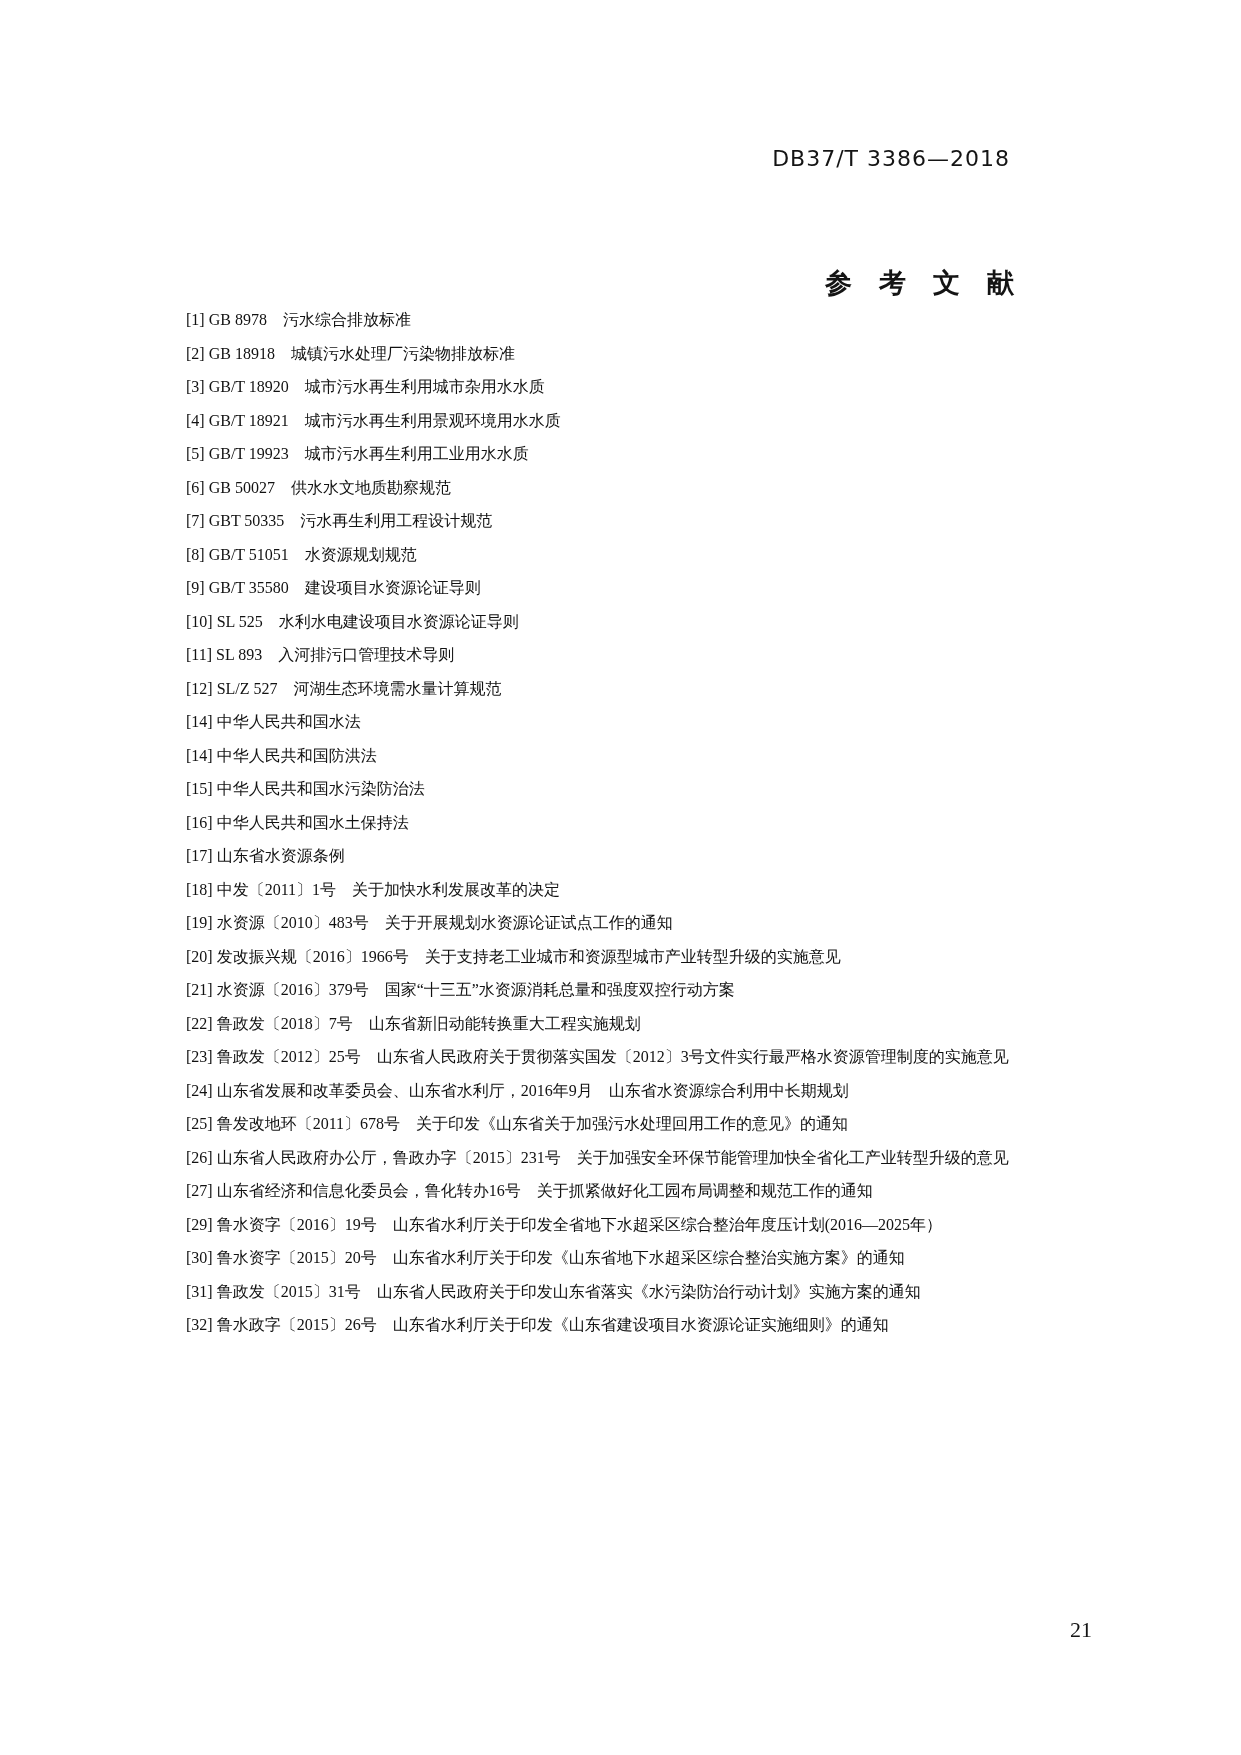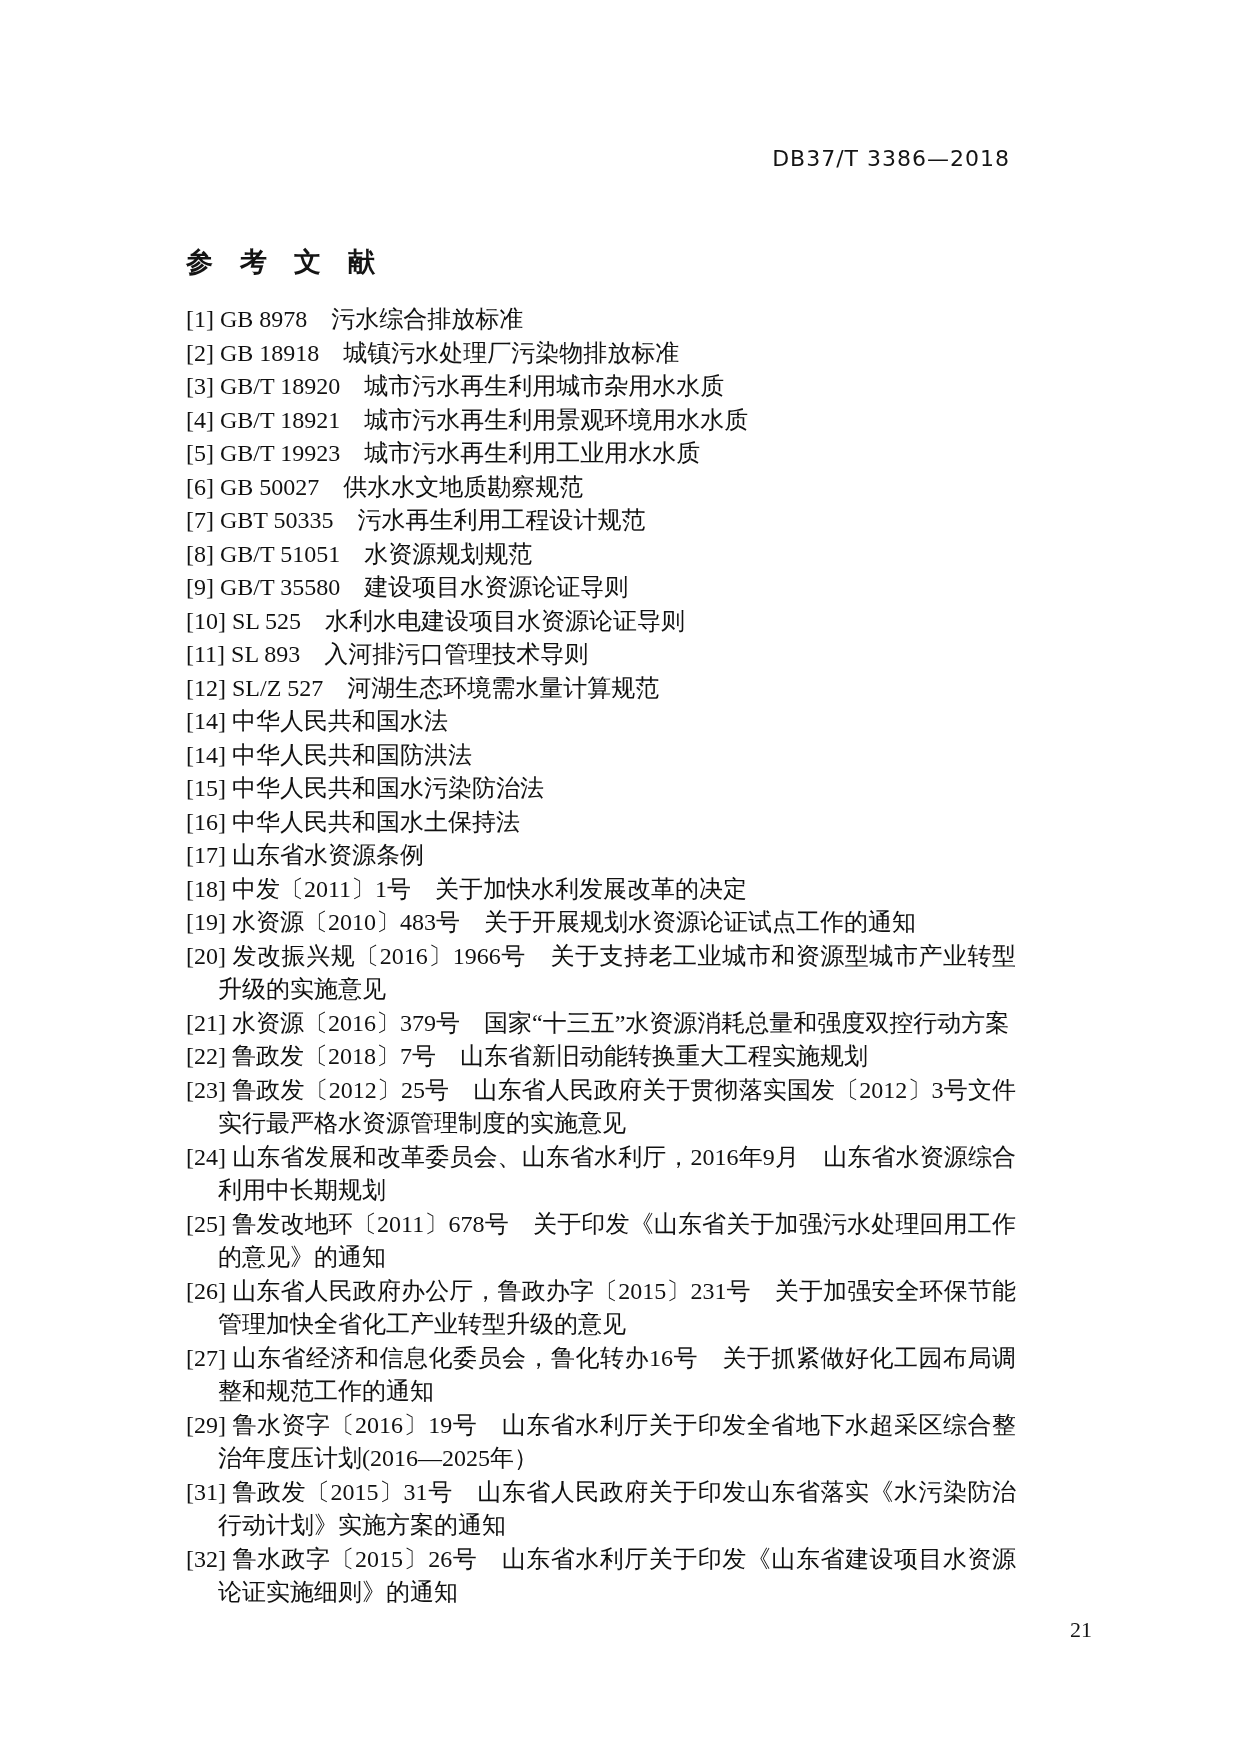--- a/index.html
+++ b/index.html
@@ -23,36 +23,36 @@
     right: 231px;
     font-family: "DejaVu Sans", "Liberation Sans", sans-serif;
     font-size: 22px;
     font-weight: 500;
     letter-spacing: 1px;
     color: #141414;
     white-space: nowrap;
   }
   .doc-title {
     position: absolute;
-    top: 231px;
+    top: 252px;
     left: 186px;
     width: 828px;
     margin: 0;
-    text-align: left;
+    text-align: right;
     font-size: 27px;
     font-weight: bold;
     color: #141414;
     white-space: nowrap;
   }
   .ref-list {
     position: absolute;
     top: 290px;
     left: 186px;
     width: 830px;
-    font-size: 24px;
+    font-size: 16px;
     line-height: 33.5px;
     text-align: justify;
     text-justify: inter-ideograph;
   }
   .ref-item {
     margin: 0;
     padding-left: 32px;
     text-indent: -32px;
   }
   .ref-label {
@@ -96,18 +96,19 @@
       <p class="ref-item"><span class="ref-label">[19]</span> <span>水资源〔2010〕483号　关于开展规划水资源论证试点工作的通知</span></p>
       <p class="ref-item"><span class="ref-label">[20]</span> <span>发改振兴规〔2016〕1966号　关于支持老工业城市和资源型城市产业转型升级的实施意见</span></p>
       <p class="ref-item"><span class="ref-label">[21]</span> <span>水资源〔2016〕379号　国家“十三五”水资源消耗总量和强度双控行动方案</span></p>
       <p class="ref-item"><span class="ref-label">[22]</span> <span>鲁政发〔2018〕7号　山东省新旧动能转换重大工程实施规划</span></p>
       <p class="ref-item"><span class="ref-label">[23]</span> <span>鲁政发〔2012〕25号　山东省人民政府关于贯彻落实国发〔2012〕3号文件实行最严格水资源管理制度的实施意见</span></p>
       <p class="ref-item"><span class="ref-label">[24]</span> <span>山东省发展和改革委员会、山东省水利厅，2016年9月　山东省水资源综合利用中长期规划</span></p>
       <p class="ref-item"><span class="ref-label">[25]</span> <span>鲁发改地环〔2011〕678号　关于印发《山东省关于加强污水处理回用工作的意见》的通知</span></p>
       <p class="ref-item"><span class="ref-label">[26]</span> <span>山东省人民政府办公厅，鲁政办字〔2015〕231号　关于加强安全环保节能管理加快全省化工产业转型升级的意见</span></p>
       <p class="ref-item"><span class="ref-label">[27]</span> <span>山东省经济和信息化委员会，鲁化转办16号　关于抓紧做好化工园布局调整和规范工作的通知</span></p>
       <p class="ref-item"><span class="ref-label">[29]</span> <span>鲁水资字〔2016〕19号　山东省水利厅关于印发全省地下水超采区综合整治年度压计划(2016—2025年）</span></p>
+      <p class="ref-item"><span class="ref-label">[30]</span> <span>鲁水资字〔2015〕20号　山东省水利厅关于印发《山东省地下水超采区综合整治实施方案》的通知</span></p>
       <p class="ref-item"><span class="ref-label">[31]</span> <span>鲁政发〔2015〕31号　山东省人民政府关于印发山东省落实《水污染防治行动计划》实施方案的通知</span></p>
       <p class="ref-item"><span class="ref-label">[32]</span> <span>鲁水政字〔2015〕26号　山东省水利厅关于印发《山东省建设项目水资源论证实施细则》的通知</span></p>
     </div>
 
   <div class="page-number">21</div>
 </div>
 
 </body></html>

